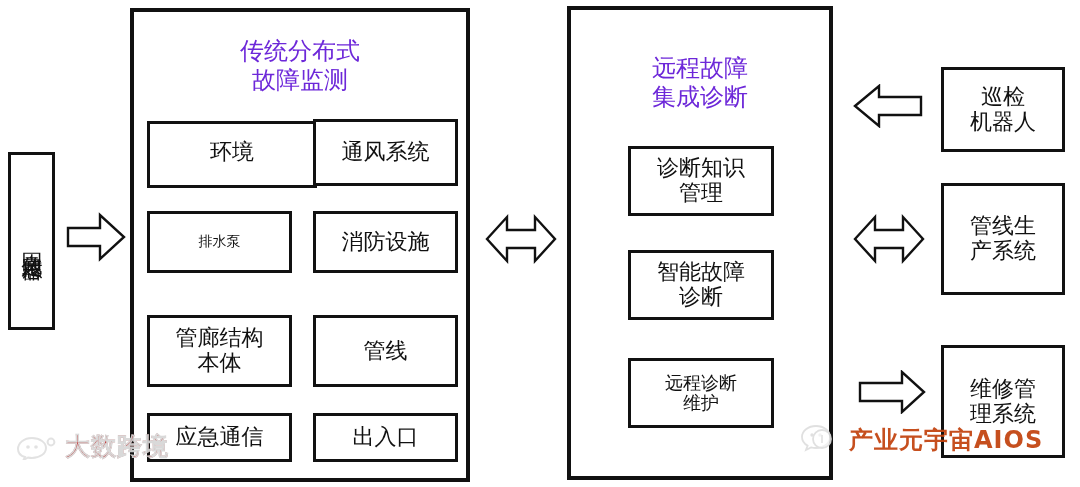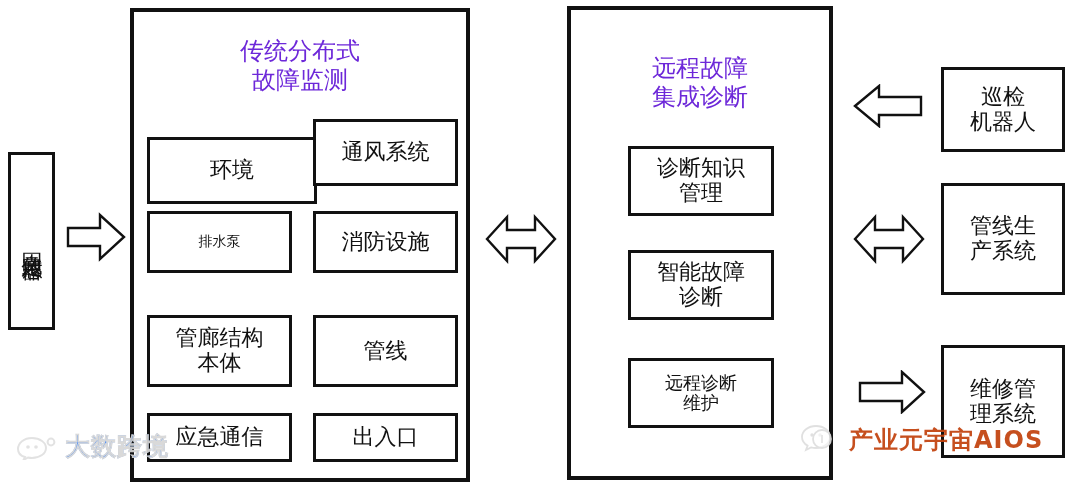--- a/index.html
+++ b/index.html
@@ -53,21 +53,21 @@
     z-index: 6;
     display: flex;
     align-items: center;
     gap: 7px;
     opacity: 0.92;
     pointer-events: none;
   }
   .wm-text-left {
     font-size: 25px;
     font-weight: bold;
-    color: #3b82f6;
+    color: #b91c1c;
     letter-spacing: 1px;
     -webkit-text-stroke: 0.6px #d6d6d6;
   }
   .wm-text-right {
     font-size: 24px;
     color: #c2410c;
     letter-spacing: 1px;
     font-weight: bold;
   }
   .wm-icon { flex: none; }
@@ -86,21 +86,21 @@
     <svg viewBox="0 0 60 50" preserveAspectRatio="none">
       <polygon points="2,16 34,16 34,3 58,25 34,47 34,34 2,34" fill="#ffffff" stroke="#111111" stroke-width="2.4" stroke-linejoin="miter"></polygon>
     </svg>
   </div>
 
   <div class="box container-box" style="left:130px; top:8px; width:340px; height:474px;">
     <div class="container-title" style="top:25px; font-size:24px;">传统分布式
 故障监测</div>
   </div>
 
-  <div class="box inner-box" style="left:147px; top:137px; width:170px; height:67px; font-size:22px;">
+  <div class="box inner-box" style="left:147px; top:121px; width:170px; height:67px; font-size:22px;font-family:Liberation Mono, monospace;">
     <span>环境</span>
   </div>
   <div class="box inner-box" style="left:313px; top:119px; width:145px; height:67px; font-size:22px;">
     <span>通风系统</span>
   </div>
 
   <div class="box inner-box" style="left:147px; top:211px; width:145px; height:62px; font-size:14px;">
     <span>排水泵</span>
   </div>
   <div class="box inner-box" style="left:313px; top:211px; width:145px; height:62px; font-size:22px;">

